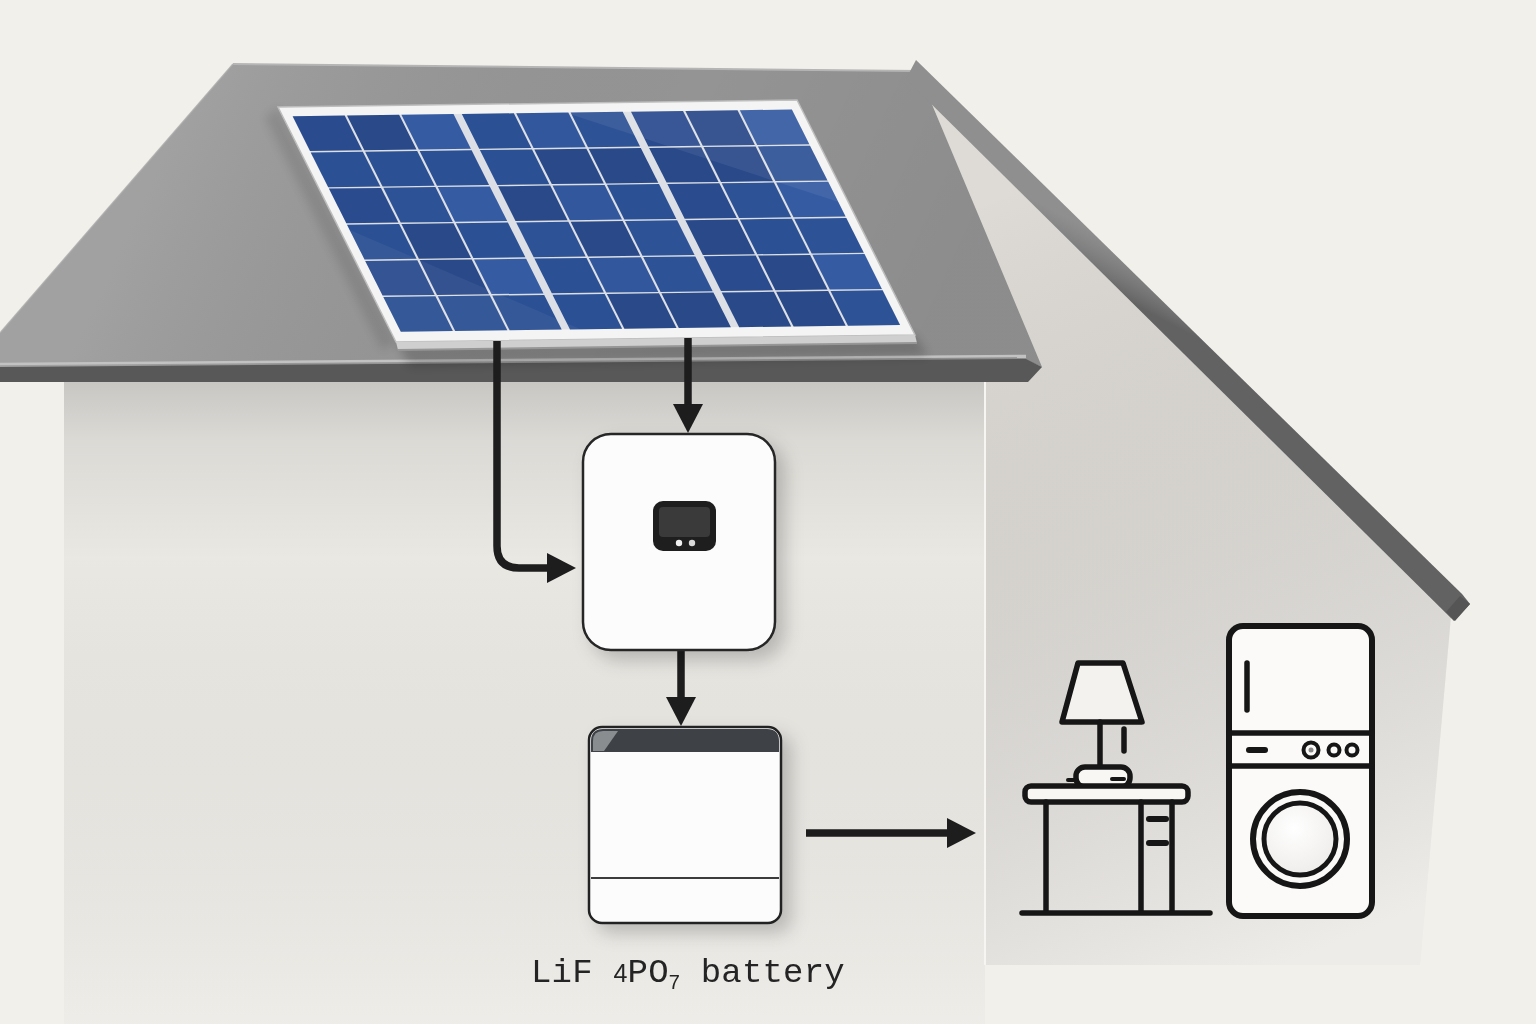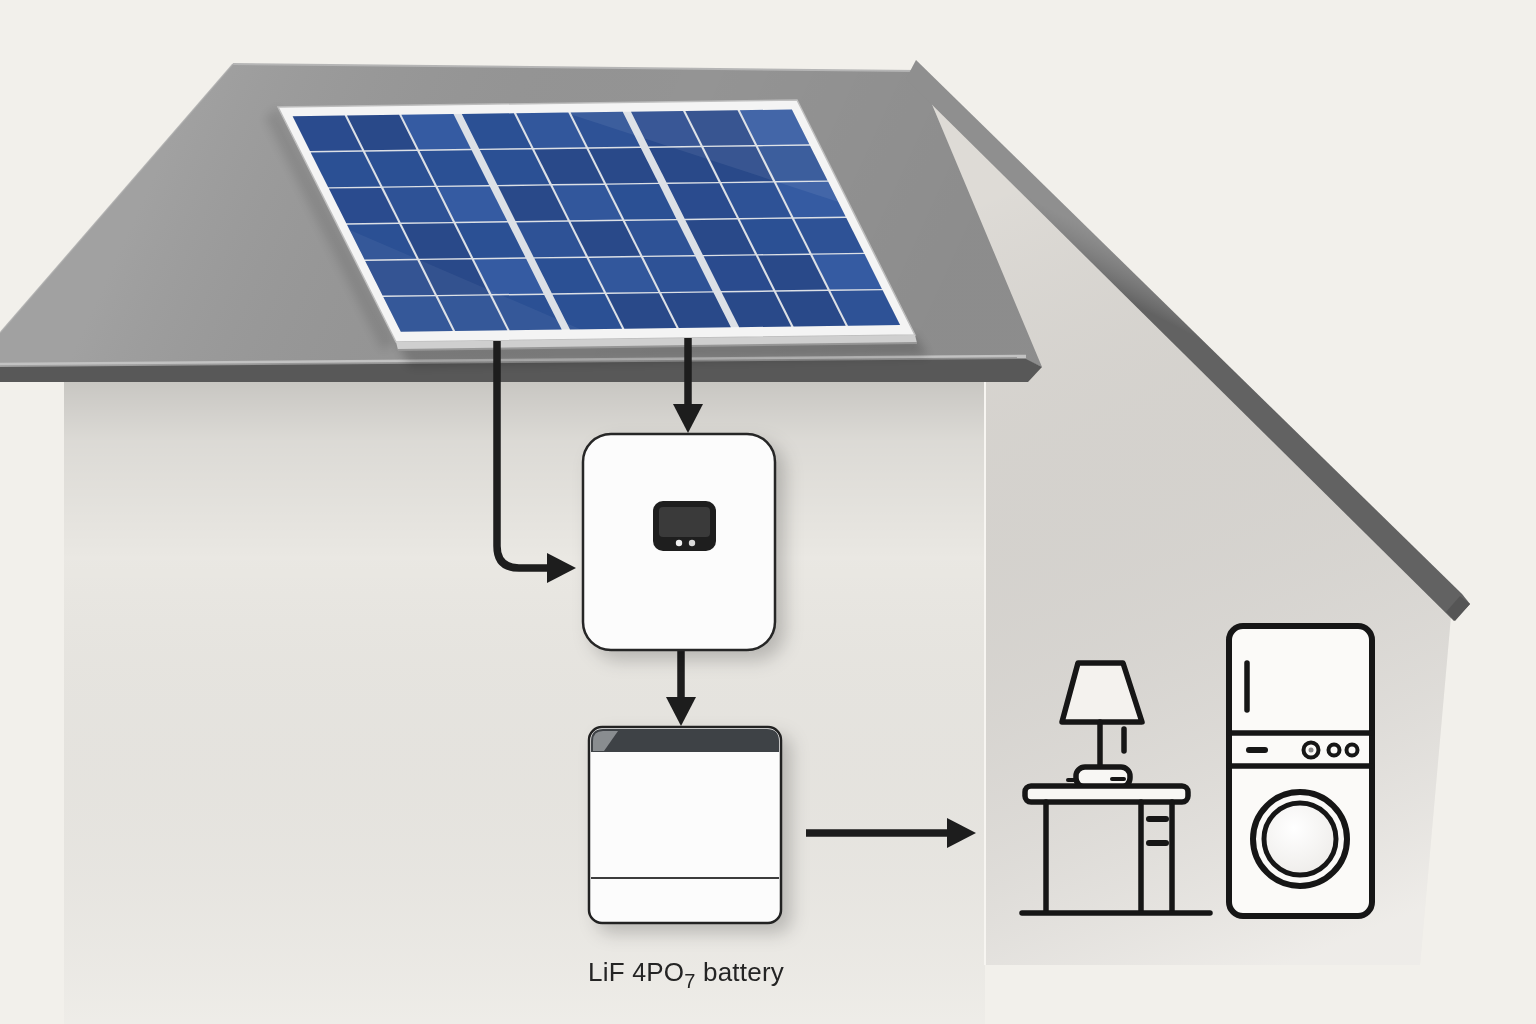--- a/index.html
+++ b/index.html
@@ -1,21 +1,21 @@
 <!DOCTYPE html>
 <html><head>
 <meta charset="utf-8">
 <style>
   html,body{margin:0;padding:0;background:#f2f0eb;}
   #stage{position:relative;width:1536px;height:1024px;overflow:hidden;
          font-family:"Liberation Sans", sans-serif;}
   #scene{display:block;position:absolute;left:0;top:0;}
   .battery-label{position:absolute;left:531px;top:954px;width:310px;
     text-align:center;font-size:30px;letter-spacing:.2px;white-space:nowrap;}
-  .seg-normal{font-size:26px;}
+  .seg-normal{font-size:34px;font-family:Liberation Mono, monospace;}
   .seg-small{font-size:25px;}
   .seg-subscript{font-size:20px;vertical-align:-7px;}
 </style>
 </head>
 <body>
 
 <div id="stage">
 <svg id="scene" width="1536" height="1024" viewBox="0 0 1536 1024" xmlns="http://www.w3.org/2000/svg">
   <defs>
     <filter id="soft" x="-30%" y="-30%" width="160%" height="160%">

